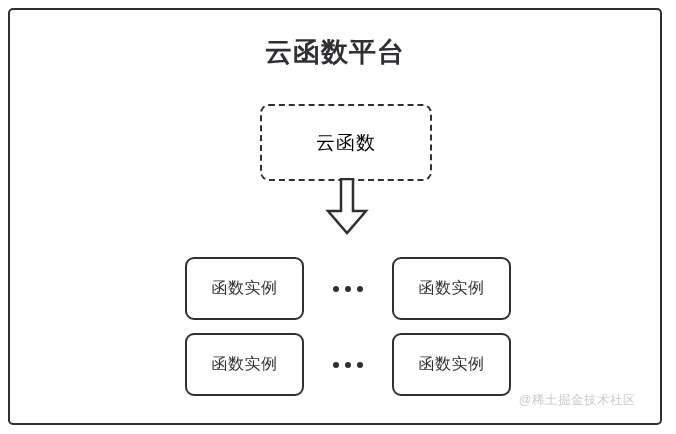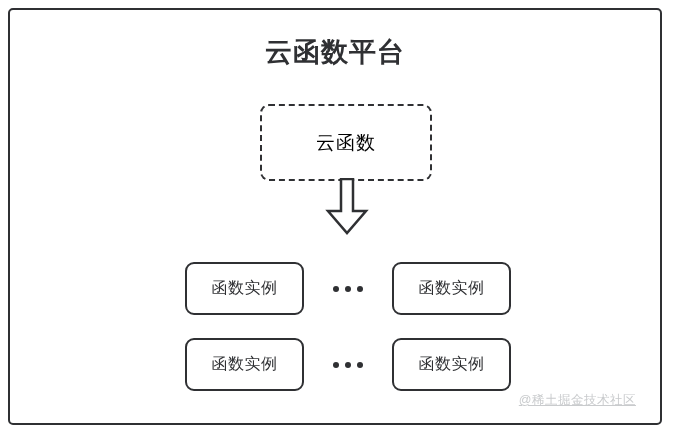--- a/index.html
+++ b/index.html
@@ -86,21 +86,21 @@
     height: 53px;
     display: flex;
     align-items: center;
     justify-content: space-between;
   }
   .instance-row.row-1 { top: 252px; }
   .instance-row.row-2 { top: 328px; }
 
   .instance-box {
     width: 119px;
-    height: 53px;
+    height: 63px;
     box-sizing: border-box;
     border: 2.5px solid #2f3033;
     border-radius: 9px;
     background: #ffffff;
     display: flex;
     align-items: center;
     justify-content: center;
   }
   .instance-label {
     font-size: 16px;
@@ -125,21 +125,20 @@
 
   
   .watermark {
     position: absolute;
     right: 24px;
     bottom: 14px;
     font-size: 12.5px;
     color: #c9cbcd;
     letter-spacing: 0.5px;
     white-space: nowrap;
-    text-decoration: underline;
   }
 </style>
 </head>
 <body>
 
 <div class="canvas">
 
   <div class="platform-box">
 
     <div class="platform-title">云函数平台</div>

